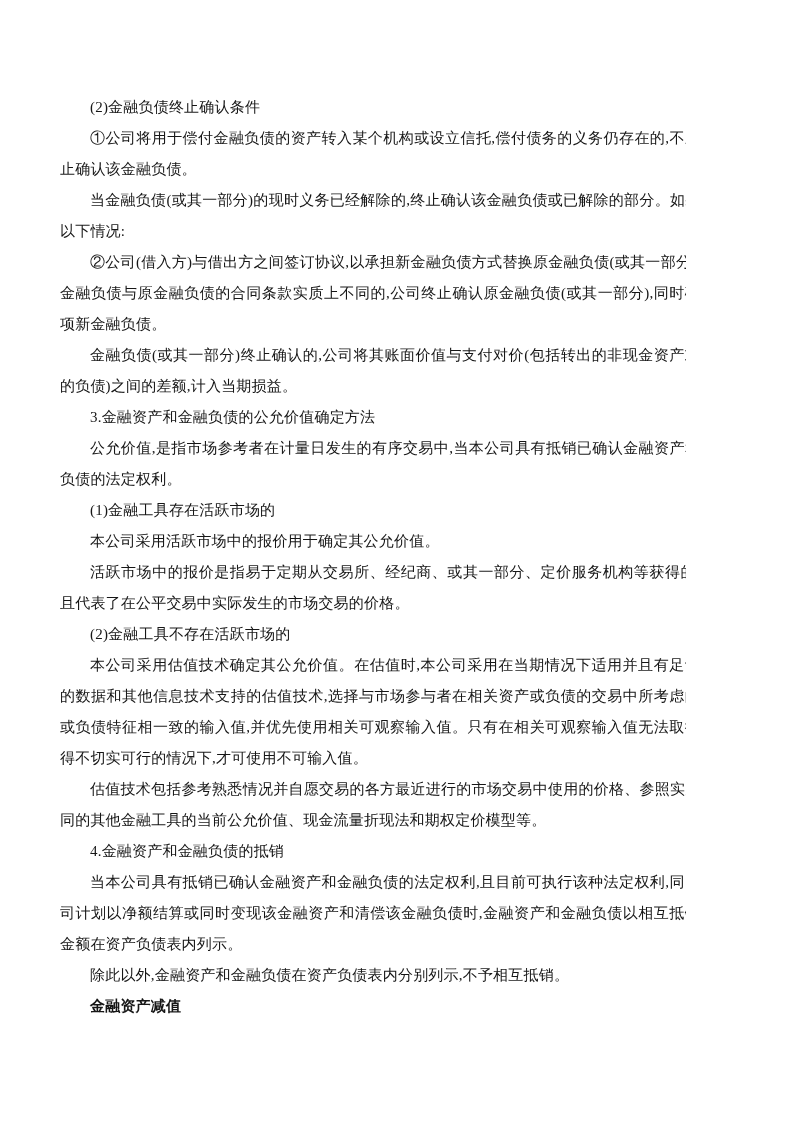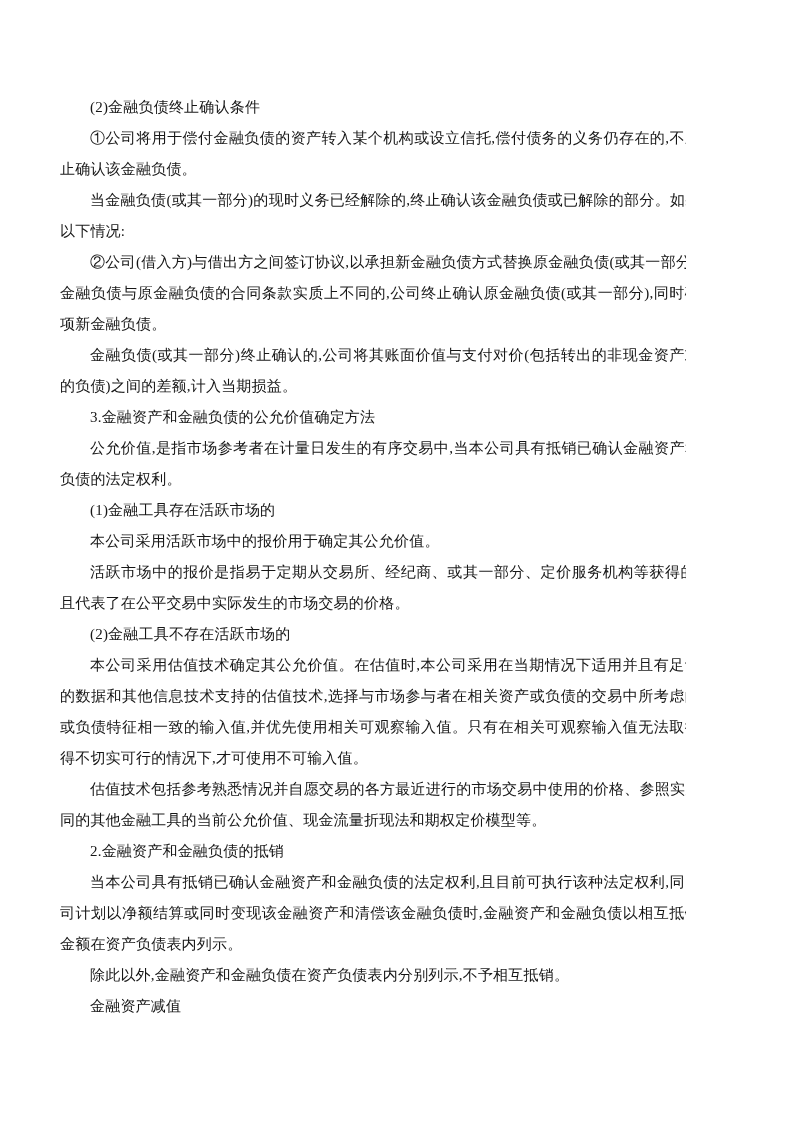--- a/index.html
+++ b/index.html
@@ -25,21 +25,21 @@
   .para {
     margin: 0;
     font-size: 15px;
     line-height: 31px;
     text-align: justify;
     text-justify: inter-ideograph;
     text-indent: 2em;
     letter-spacing: 0.2px;
   }
   .para.bold {
-    font-weight: normal;
+    font-weight: bold;
   }
   .page-number {
     position: absolute;
     left: 700px;
     top: 1037px;
     font-size: 12px;
     line-height: 17px;
     color: #222222;
   }
 </style>
@@ -54,19 +54,19 @@
     <p class="para">②公司(借入方)与借出方之间签订协议,以承担新金融负债方式替换原金融负债(或其一部分),且新金融负债与原金融负债的合同条款实质上不同的,公司终止确认原金融负债(或其一部分),同时确认一项新金融负债。</p>
     <p class="para">金融负债(或其一部分)终止确认的,公司将其账面价值与支付对价(包括转出的非现金资产或承担的负债)之间的差额,计入当期损益。</p>
     <p class="para">3.金融资产和金融负债的公允价值确定方法</p>
     <p class="para">公允价值,是指市场参考者在计量日发生的有序交易中,当本公司具有抵销已确认金融资产和金融负债的法定权利。</p>
     <p class="para">(1)金融工具存在活跃市场的</p>
     <p class="para">本公司采用活跃市场中的报价用于确定其公允价值。</p>
     <p class="para">活跃市场中的报价是指易于定期从交易所、经纪商、或其一部分、定价服务机构等获得的价格,且代表了在公平交易中实际发生的市场交易的价格。</p>
     <p class="para">(2)金融工具不存在活跃市场的</p>
     <p class="para">本公司采用估值技术确定其公允价值。在估值时,本公司采用在当期情况下适用并且有足够利用的数据和其他信息技术支持的估值技术,选择与市场参与者在相关资产或负债的交易中所考虑的资产或负债特征相一致的输入值,并优先使用相关可观察输入值。只有在相关可观察输入值无法取得或取得不切实可行的情况下,才可使用不可输入值。</p>
     <p class="para">估值技术包括参考熟悉情况并自愿交易的各方最近进行的市场交易中使用的价格、参照实质上相同的其他金融工具的当前公允价值、现金流量折现法和期权定价模型等。</p>
-    <p class="para">2.金融资产和金融负债的抵销</p>
+    <p class="para">4.金融资产和金融负债的抵销</p>
     <p class="para">当本公司具有抵销已确认金融资产和金融负债的法定权利,且目前可执行该种法定权利,同时本公司计划以净额结算或同时变现该金融资产和清偿该金融负债时,金融资产和金融负债以相互抵销后的金额在资产负债表内列示。</p>
     <p class="para">除此以外,金融资产和金融负债在资产负债表内分别列示,不予相互抵销。</p>
     <p class="para bold">金融资产减值</p>
   </div>
   <div class="page-number">39</div>
 </div>
 
 </body></html>

